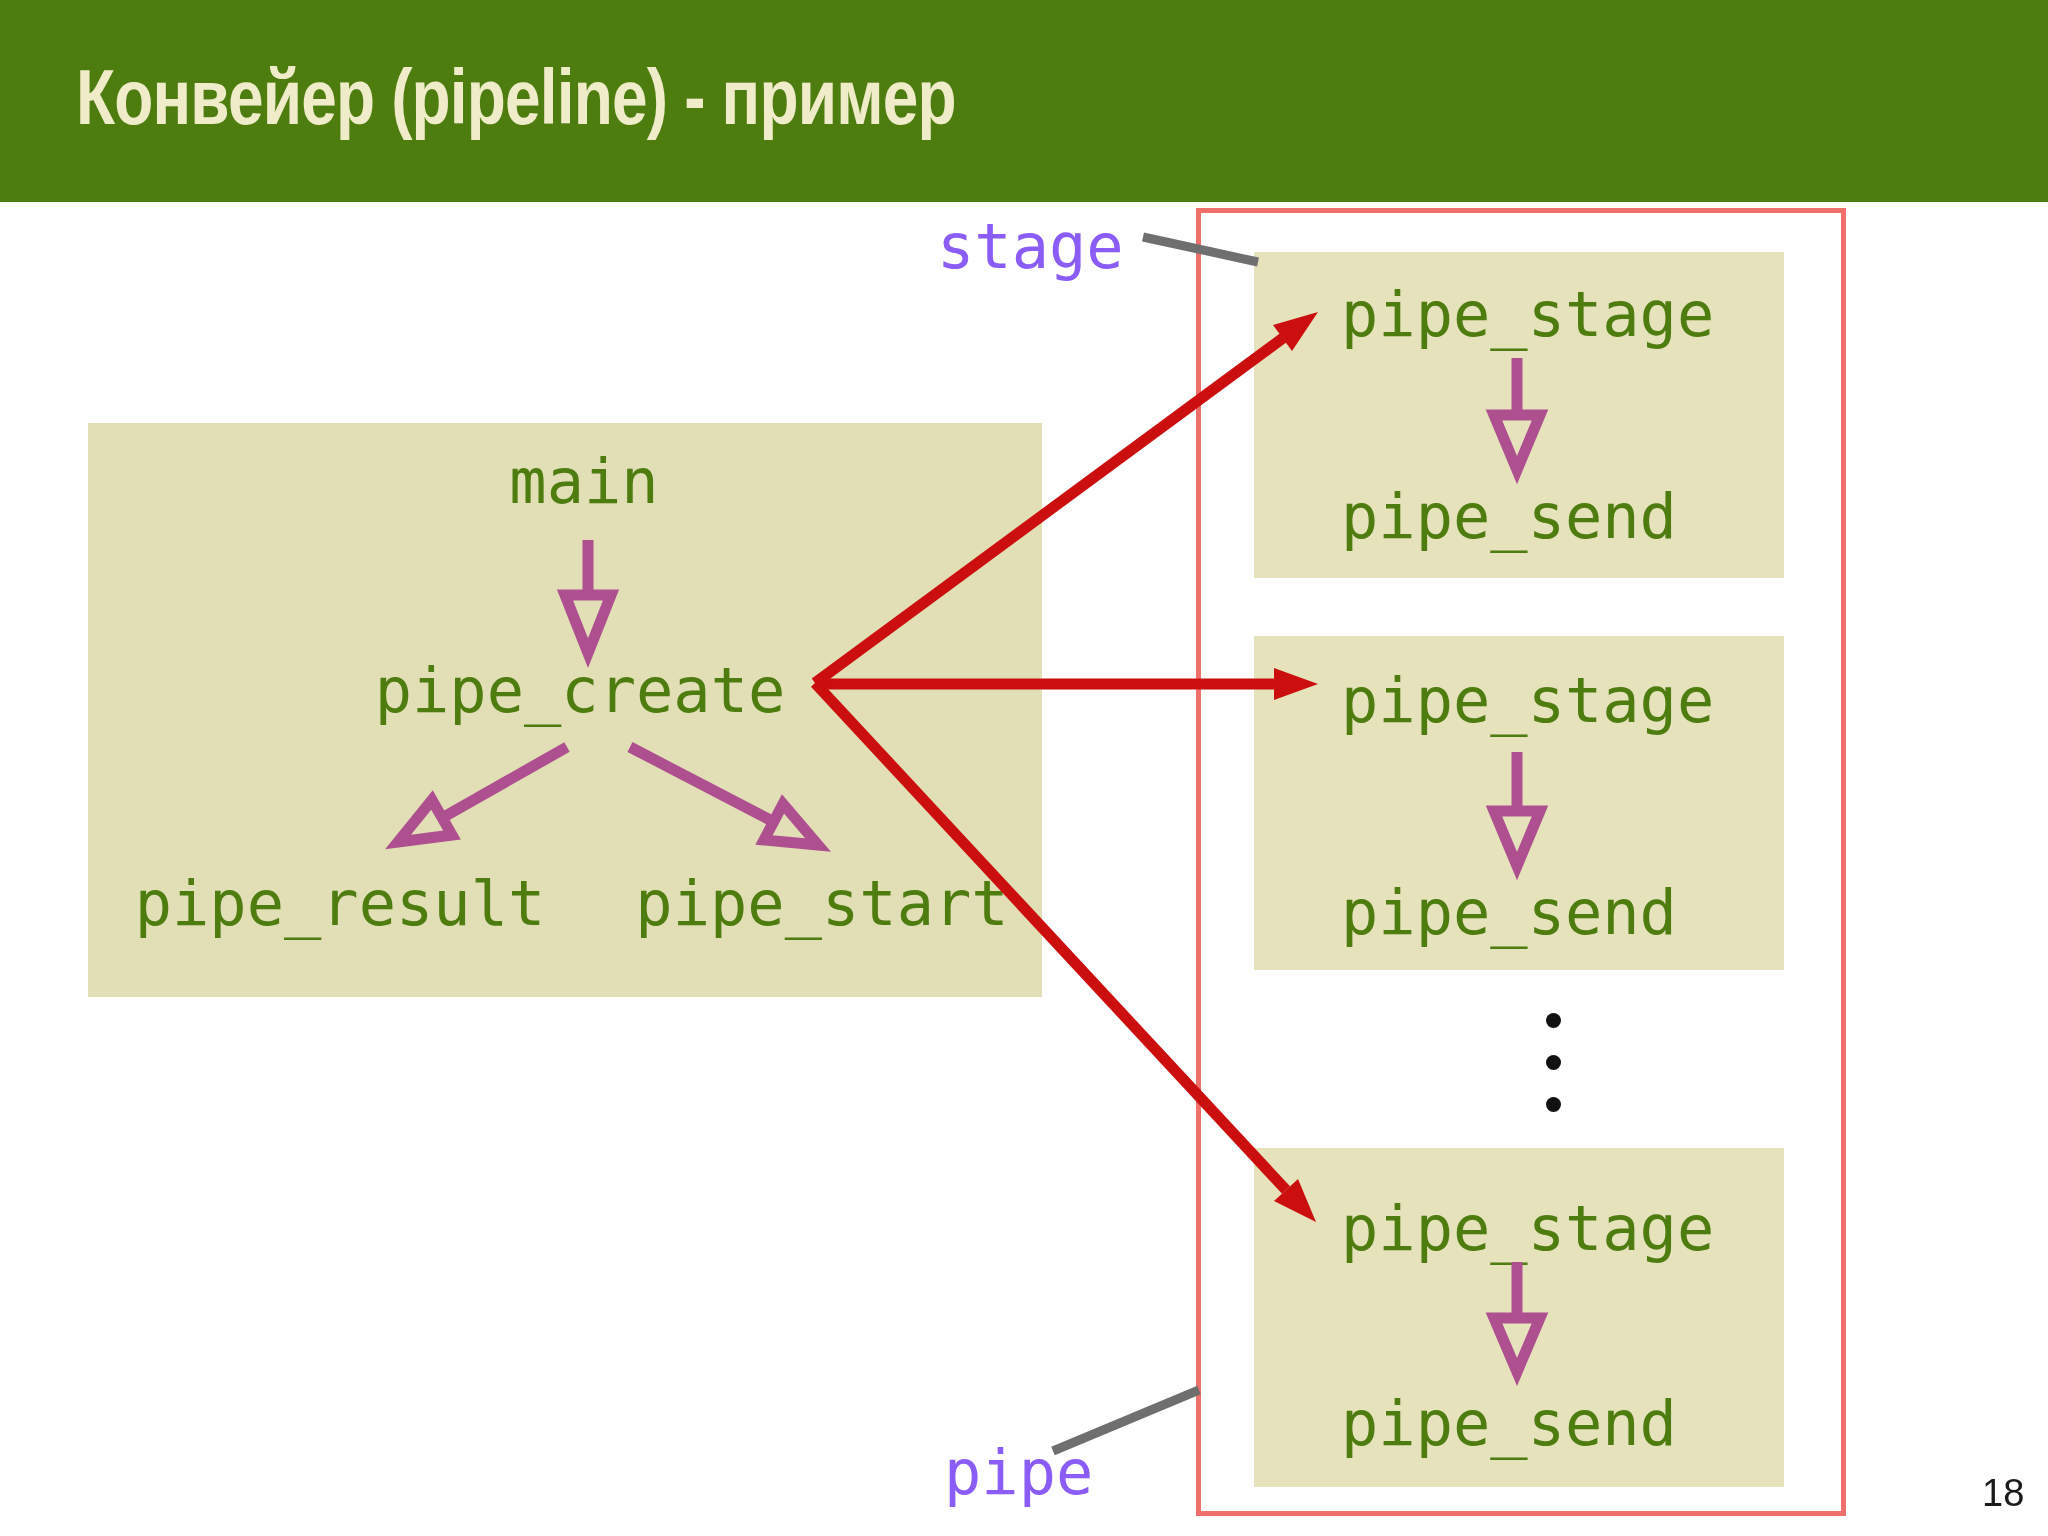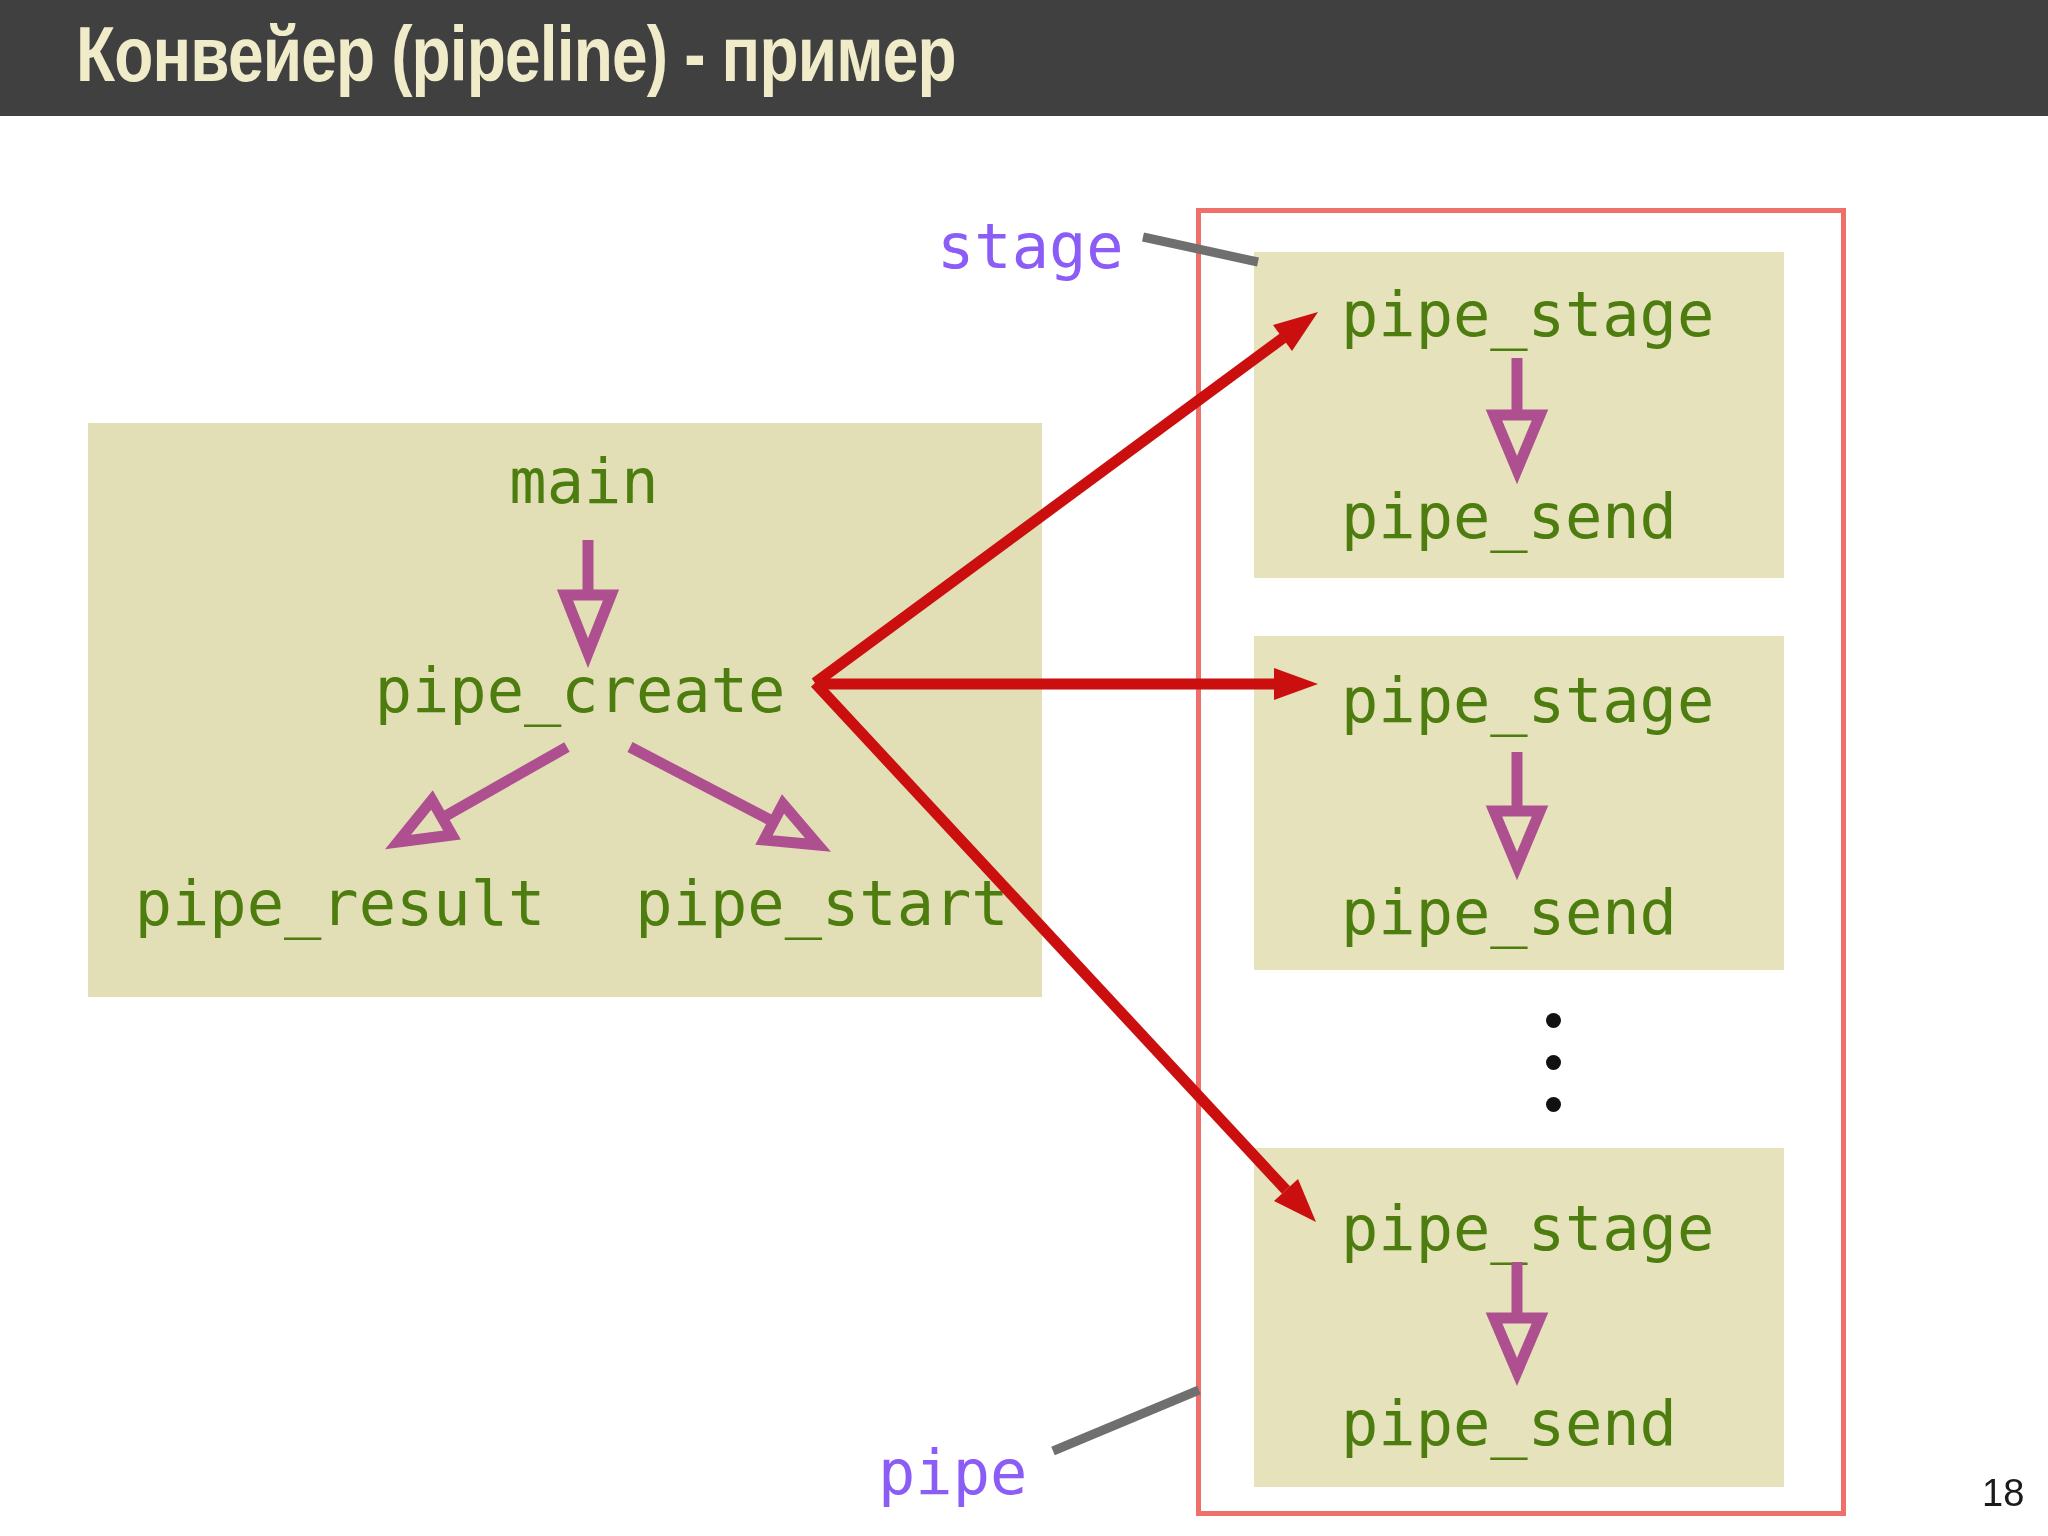--- a/index.html
+++ b/index.html
@@ -5,22 +5,22 @@
   html,body{margin:0;padding:0;background:#ffffff;}
   .slide{
     position:relative;
     width:2048px;height:1536px;
     background:#ffffff;
     overflow:hidden;
     font-family:"DejaVu Sans Mono", monospace;
   }
   
   .header-bar{
-    position:absolute;left:0;top:0;width:2048px;height:116px;
-    background:#404040;
+    position:absolute;left:0;top:0;width:2048px;height:202px;
+    background:#4d7c0f;
   }
   .slide-title{
     position:absolute;left:76px;top:50%;
     transform:translateY(-54%) scaleX(0.82);
     transform-origin:left center;
     font-family:"Liberation Sans", sans-serif;
     font-weight:700;
     font-size:78px;
     letter-spacing:-1px;
     color:#f0ebc9;
@@ -68,21 +68,21 @@
   
   .annot{
     position:absolute;
     font-size:62px;line-height:1;
     color:#8b5cf6;
     white-space:nowrap;
     transform:translateY(-50%);
     z-index:3;
   }
   .annot.stage{left:937px;top:247px;}
-  .annot.pipe{left:878px;top:1473px;text-align:right;}
+  .annot.pipe{left:944px;top:1473px;text-align:right;}
   
   .dots{position:absolute;left:1546px;top:1013px;width:15px;z-index:3;}
   .dots .dot{
     width:15px;height:15px;border-radius:50%;
     background:#111111;margin-bottom:27px;
   }
   
   .page-number{
     position:absolute;left:1982px;top:1474px;
     font-family:"Liberation Sans", sans-serif;

